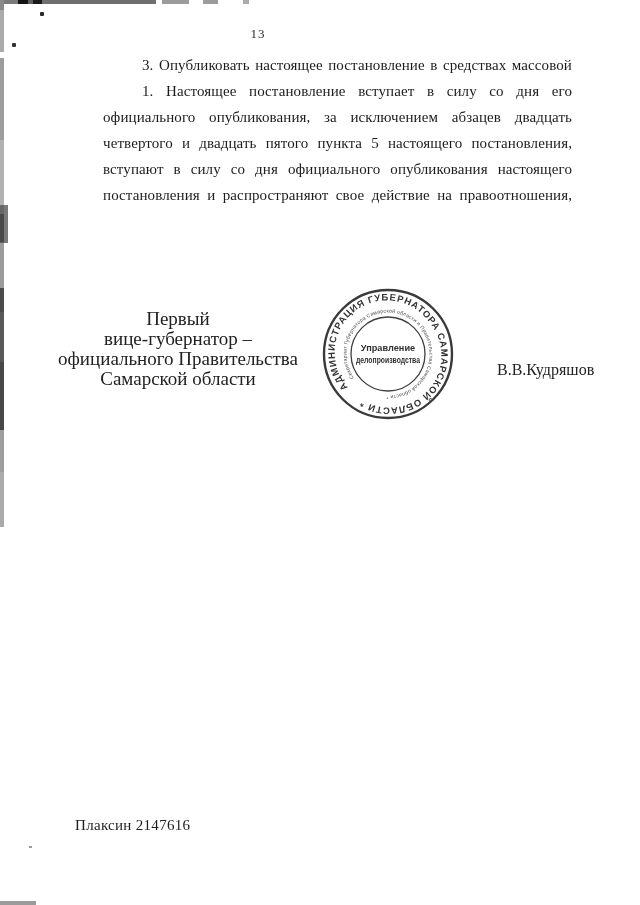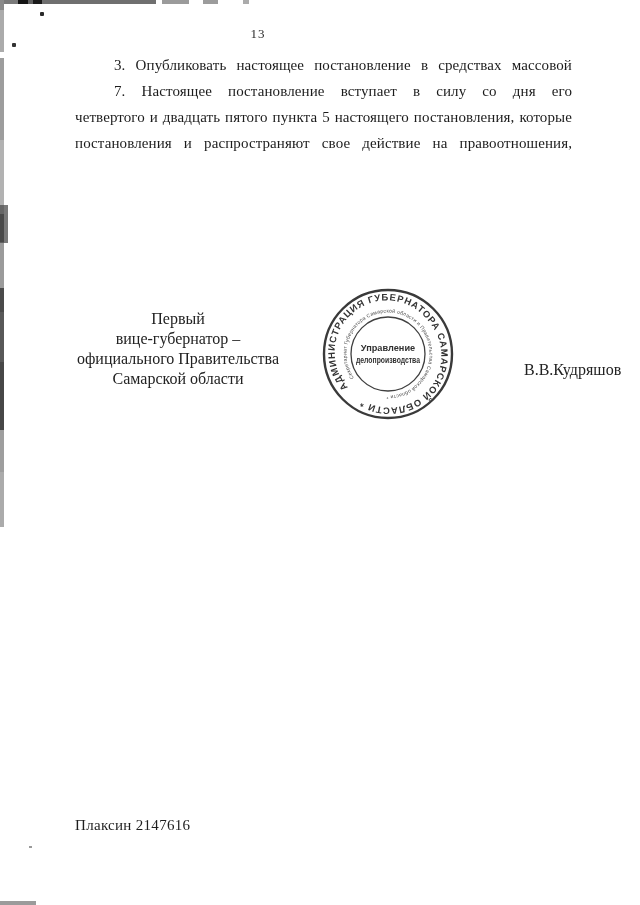--- a/index.html
+++ b/index.html
@@ -45,32 +45,33 @@
   }
 
   
   .body-text{position:absolute;left:75px;top:52px;width:497px;}
   .para{margin:0;}
   .jline{
     height:26px;line-height:26px;font-size:15px;
     text-align:justify;text-align-last:justify;
     overflow:hidden;white-space:normal;
     letter-spacing:.1px;
+    margin-left:28px;
   }
   .jline.first{text-indent:39px;}
   .jline.last{text-align-last:left;}
 
   
   .sig-title{
     position:absolute;left:58px;top:309px;width:240px;
-    text-align:center;font-size:16px;line-height:20px;color:#222;
+    text-align:center;font-size:19px;line-height:20px;color:#222;
   }
   .sig-name{
     position:absolute;left:497px;top:361px;
-    font-size:16px;color:#222;margin-left:27px;
+    font-size:16px;color:#222;
   }
 
   
   .stamp{position:absolute;left:320px;top:286px;width:136px;height:136px;}
   .stamp svg{display:block;width:136px;height:136px;}
   .stamp-ring-text{font-family:"Liberation Sans","DejaVu Sans",sans-serif;font-weight:bold;font-size:9.4px;letter-spacing:.9px;fill:#343434;}
   .stamp-inner-ring-text{font-family:"Liberation Sans","DejaVu Sans",sans-serif;font-size:5.1px;letter-spacing:.25px;fill:#4a4a4a;}
   .stamp-center-text{font-family:"Liberation Sans","DejaVu Sans",sans-serif;font-weight:bold;fill:#303030;}
 
   
@@ -92,22 +93,24 @@
   <div class="speck-3"></div>
   <div class="artifact-bottom-strip"></div>
 
   <div class="page-number">13</div>
 
   <div class="body-text">
     <div class="para">
       <div class="jline first">3. Опубликовать настоящее постановление в средствах массовой</div>
     </div>
     <div class="para">
-      <div class="jline first">7. Настоящее постановление вступает в силу со дня его</div>
+      <div class="jline first">1. Настоящее постановление вступает в силу со дня его</div>
+      <div class="jline">официального опубликования, за исключением абзацев двадцать</div>
       <div class="jline">четвертого и двадцать пятого пункта 5 настоящего постановления, которые</div>
+      <div class="jline">вступают в силу со дня официального опубликования настоящего</div>
       <div class="jline">постановления и распространяют свое действие на правоотношения,</div>
     </div>
   </div>
 
   <div class="sig-title">
     <div>Первый</div>
     <div>вице-губернатор –</div>
     <div>официального Правительства</div>
     <div>Самарской области</div>
   </div>

